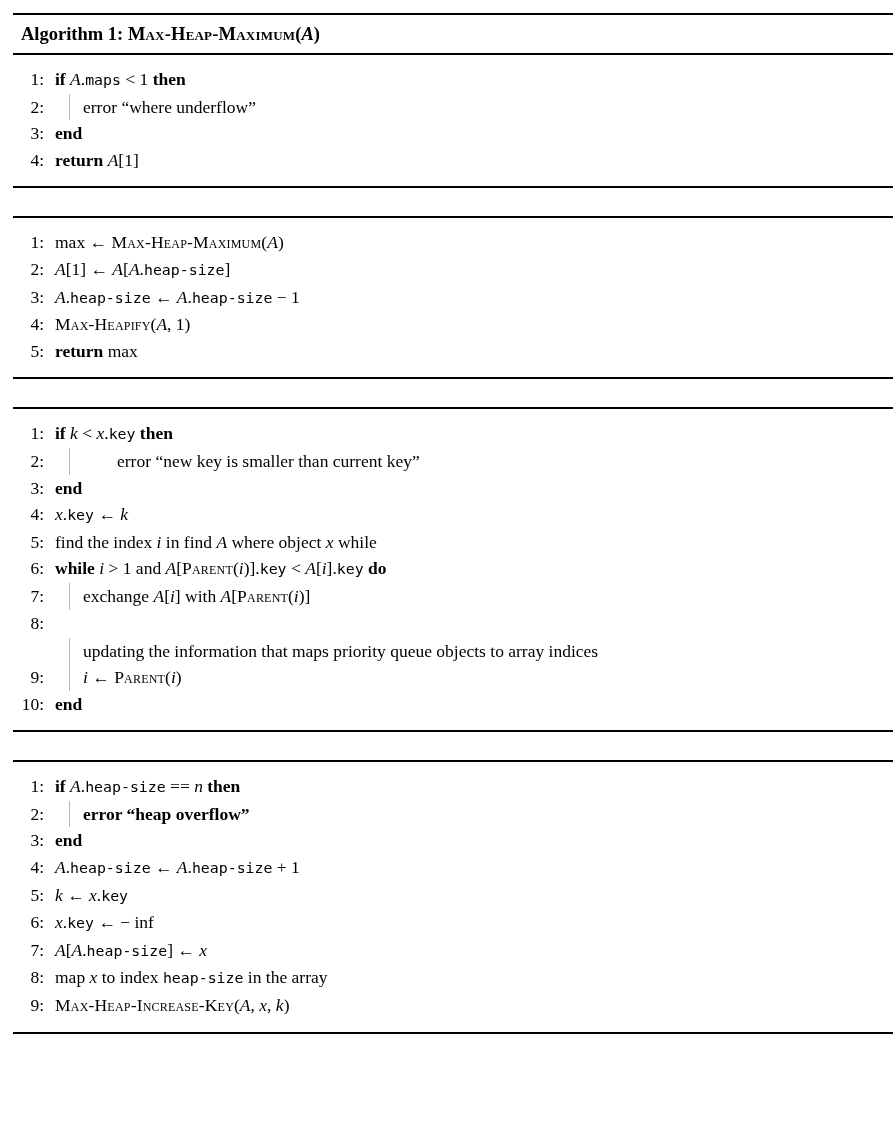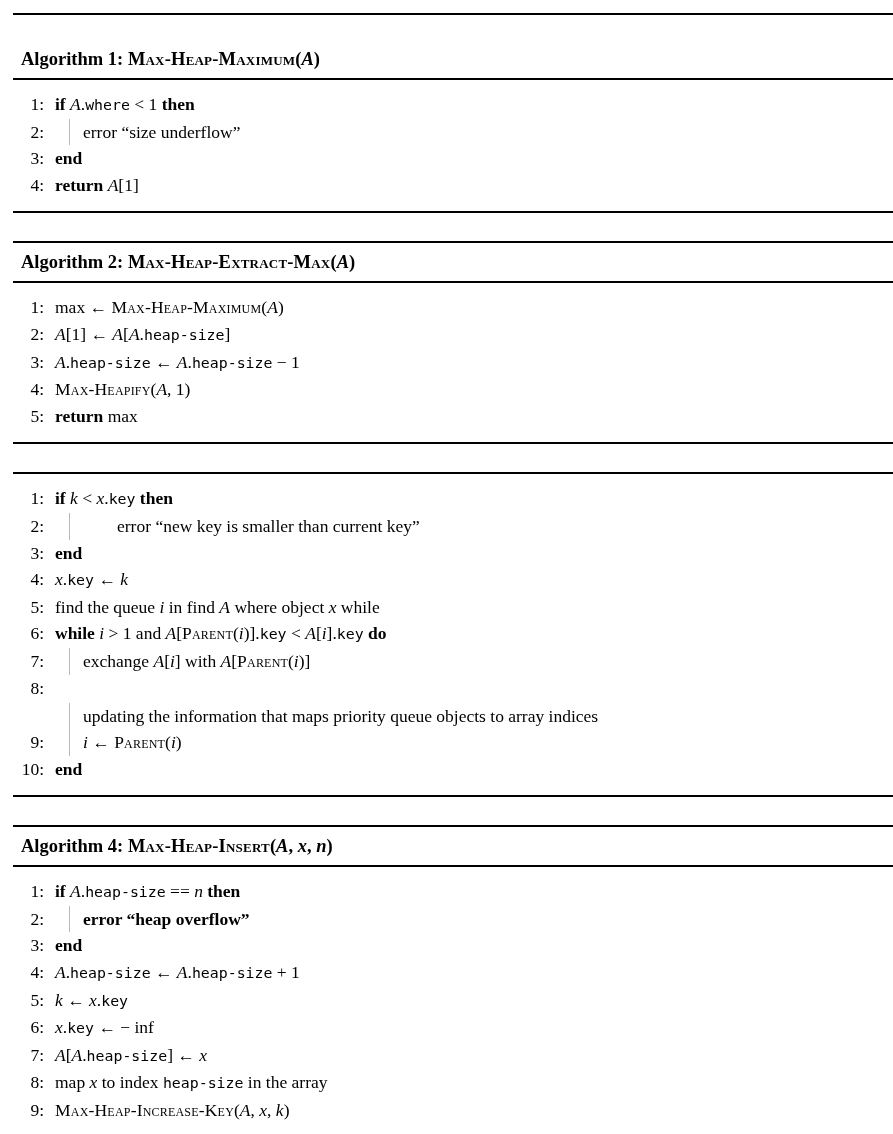--- a/index.html
+++ b/index.html
@@ -51,43 +51,42 @@
   }
   .sc { font-variant: small-caps; letter-spacing: 0.2px; }
   .plain { }
 </style>
 </head>
 <body style="background: rgb(255, 255, 255); color: rgb(0, 0, 0);">
 
 <div class="page">
   <div id="algorithms">
   <section class="algo" style="border-top-color: rgb(0, 0, 0); border-bottom-color: rgb(0, 0, 0);">
-    <header class="algo-header" style="border-bottom-color: rgb(0, 0, 0); margin-top: 25px;"><span class="plain">Algorithm 1: </span><span class="sc">Max-Heap-Maximum</span><span class="plain">(</span><span class="var">A</span><span class="plain">)</span></header>
+    <header class="algo-header" style="border-bottom-color: rgb(0, 0, 0);"><span class="plain">Algorithm 1: </span><span class="sc">Max-Heap-Maximum</span><span class="plain">(</span><span class="var">A</span><span class="plain">)</span></header>
     <div class="algo-body">
           <div class="line">
             <span class="num">1:</span>
-            <span class="stmt"><span class="kw">if </span><span class="var">A</span><span class="plain">.</span><span class="tt">where</span><span class="plain"> &lt; 1 </span><span class="kw">then</span></span>
+            <span class="stmt"><span class="kw">if </span><span class="var">A</span><span class="plain">.</span><span class="tt">maps</span><span class="plain"> &lt; 1 </span><span class="kw">then</span></span>
           </div>
           <div class="line">
             <span class="num">2:</span>
-            <span class="stmt"><span class="ind" style="border-left-color: rgb(184, 184, 184);"><span class="plain">error “size underflow”</span></span></span>
+            <span class="stmt"><span class="ind" style="border-left-color: rgb(184, 184, 184);"><span class="plain">error “where underflow”</span></span></span>
           </div>
           <div class="line">
             <span class="num">3:</span>
             <span class="stmt"><span class="kw">end</span></span>
           </div>
           <div class="line">
             <span class="num">4:</span>
             <span class="stmt"><span class="kw">return </span><span class="var">A</span><span class="plain">[1]</span></span>
           </div>
         </div>
   </section>
 
   <section class="algo" style="border-top-color: rgb(0, 0, 0); border-bottom-color: rgb(0, 0, 0);">
-    <header class="algo-header" style="border-bottom-color: rgb(0, 0, 0);"><span class="plain">Algorithm 2: </span><span class="sc">Max-Heap-Extract-Max</span><span class="plain">(</span><span class="var">A</span><span class="plain">)</span></header>
     <div class="algo-body">
           <div class="line">
             <span class="num">1:</span>
             <span class="stmt"><span class="plain">max ← </span><span class="sc">Max-Heap-Maximum</span><span class="plain">(</span><span class="var">A</span><span class="plain">)</span></span>
           </div>
           <div class="line">
             <span class="num">2:</span>
             <span class="stmt"><span class="var">A</span><span class="plain">[1] ← </span><span class="var">A</span><span class="plain">[</span><span class="var">A</span><span class="plain">.</span><span class="tt">heap-size</span><span class="plain">]</span></span>
           </div>
           <div class="line">
@@ -118,21 +117,21 @@
           <div class="line">
             <span class="num">3:</span>
             <span class="stmt"><span class="kw">end</span></span>
           </div>
           <div class="line">
             <span class="num">4:</span>
             <span class="stmt"><span class="var">x</span><span class="plain">.</span><span class="tt">key</span><span class="plain"> ← </span><span class="var">k</span></span>
           </div>
           <div class="line">
             <span class="num">5:</span>
-            <span class="stmt"><span class="plain">find the queue </span><span class="var">i</span><span class="plain"> in find </span><span class="var">A</span><span class="plain"> where object </span><span class="var">x</span><span class="plain"> while</span></span>
+            <span class="stmt"><span class="plain">find the index </span><span class="var">i</span><span class="plain"> in find </span><span class="var">A</span><span class="plain"> where object </span><span class="var">x</span><span class="plain"> while</span></span>
           </div>
           <div class="line">
             <span class="num">6:</span>
             <span class="stmt"><span class="kw">while </span><span class="var">i</span><span class="plain"> &gt; 1 and </span><span class="var">A</span><span class="plain">[</span><span class="sc">Parent</span><span class="plain">(</span><span class="var">i</span><span class="plain">)].</span><span class="tt">key</span><span class="plain"> &lt; </span><span class="var">A</span><span class="plain">[</span><span class="var">i</span><span class="plain">].</span><span class="tt">key</span><span class="kw"> do</span></span>
           </div>
           <div class="line">
             <span class="num">7:</span>
             <span class="stmt"><span class="ind" style="border-left-color: rgb(184, 184, 184);"><span class="plain">exchange </span><span class="var">A</span><span class="plain">[</span><span class="var">i</span><span class="plain">] with </span><span class="var">A</span><span class="plain">[</span><span class="sc">Parent</span><span class="plain">(</span><span class="var">i</span><span class="plain">)]</span></span></span>
           </div>
           <div class="line">
@@ -144,21 +143,20 @@
             <span class="stmt"><span class="ind" style="border-left-color: rgb(184, 184, 184);"><span class="var">i</span><span class="plain"> ← </span><span class="sc">Parent</span><span class="plain">(</span><span class="var">i</span><span class="plain">)</span></span></span>
           </div>
           <div class="line">
             <span class="num">10:</span>
             <span class="stmt"><span class="kw">end</span></span>
           </div>
         </div>
   </section>
 
   <section class="algo" style="border-top-color: rgb(0, 0, 0); border-bottom-color: rgb(0, 0, 0);">
-    <header class="algo-header" style="border-bottom-color: rgb(0, 0, 0);"><span class="plain">Algorithm 4: </span><span class="sc">Max-Heap-Insert</span><span class="plain">(</span><span class="var">A</span><span class="plain">, </span><span class="var">x</span><span class="plain">, </span><span class="var">n</span><span class="plain">)</span></header>
     <div class="algo-body">
           <div class="line">
             <span class="num">1:</span>
             <span class="stmt"><span class="kw">if </span><span class="var">A</span><span class="plain">.</span><span class="tt">heap-size</span><span class="plain"> == </span><span class="var">n</span><span class="kw"> then</span></span>
           </div>
           <div class="line">
             <span class="num">2:</span>
             <span class="stmt"><span class="ind" style="border-left-color: rgb(184, 184, 184); font-weight: bold;"><span class="plain">error “heap overflow”</span></span></span>
           </div>
           <div class="line">

